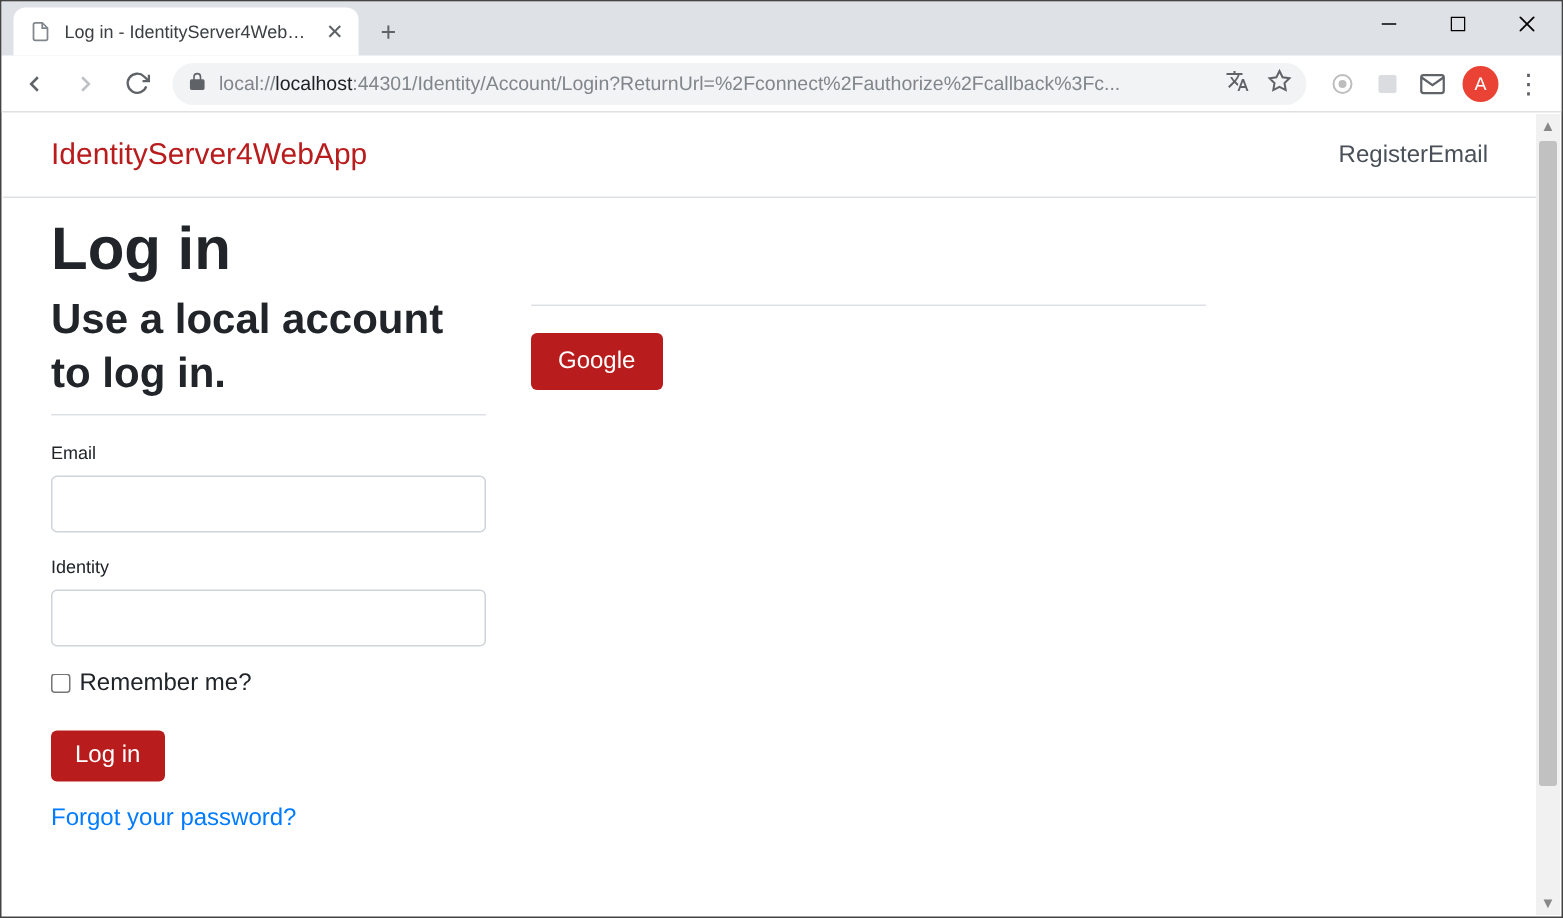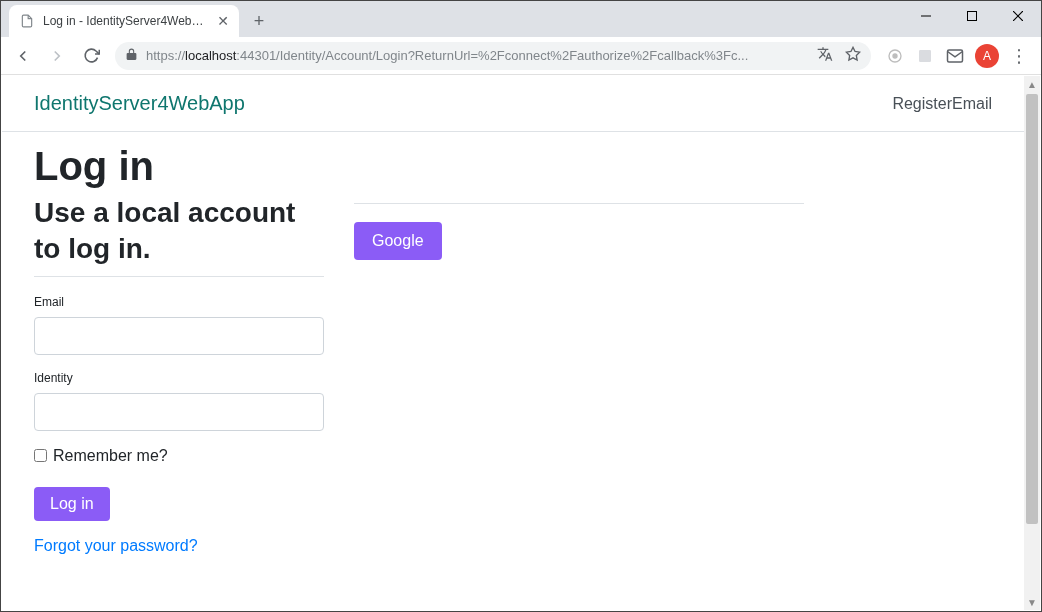--- a/index.html
+++ b/index.html
@@ -125,21 +125,21 @@
     .scroll-arrow.top { top: 0; }
     .scroll-arrow.bottom { bottom: 0; }
 
     
     .site-nav {
       height: 56px;
       border-bottom: 1px solid #dee2e6;
       display: flex; align-items: center;
       padding: 0 32px;
     }
-    .brand { font-size: 20px; color: #0f766e; }
+    .brand { font-size: 20px; color: #b91c1c; }
     .nav-spacer { flex: 1; }
     .nav-link { color: #495057; font-size: 16px; cursor: pointer; }
 
     
     .container { padding: 12px 32px; }
     h1 { font-size: 40px; font-weight: 600; margin-bottom: 6px; }
     .row { display: flex; gap: 30px; }
     .col { }
     .col-left { width: 290px; }
     .col-right { width: 450px; }
@@ -150,21 +150,21 @@
     .form-control {
       width: 100%; height: 38px;
       border: 1px solid #ced4da; border-radius: 4px;
       padding: 6px 12px; font-size: 16px;
       background: #fff;
     }
     .checkbox-row { display: flex; align-items: center; gap: 6px; font-size: 16px; margin: 12px 0 22px; }
     .checkbox-row input { width: 13px; height: 13px; }
     .btn {
       display: inline-block;
-      background: #8b5cf6; color: #fff;
+      background: #b91c1c; color: #fff;
       border: none; border-radius: 4px;
       font-size: 16px; cursor: pointer; text-align: center;
     }
     .btn-login { padding: 8px 16px; }
     .btn-google { padding: 10px 18px; }
     .forgot { display: block; margin-top: 16px; color: #007bff; font-size: 16px; cursor: pointer; }
   </style>
 </head>
 <body>
 
@@ -216,21 +216,21 @@
         <path d="M23 4v6h-6"></path>
         <path d="M20.49 15a9 9 0 1 1-2.12-9.36L23 10"></path>
       </svg>
   </div>
   <div class="omnibox">
     <span class="lock">
       <svg width="13" height="13" viewBox="0 0 24 24" fill="#5f6368">
           <path d="M12 1a5 5 0 0 0-5 5v3H5a2 2 0 0 0-2 2v9a2 2 0 0 0 2 2h14a2 2 0 0 0 2-2v-9a2 2 0 0 0-2-2h-2V6a5 5 0 0 0-5-5zm-3 5a3 3 0 1 1 6 0v3H9V6z"></path>
         </svg>
     </span>
-    <span class="url"><span class="dim">https://</span><span>localhost</span><span class="dim">:44301/Identity/Account/Login?ReturnUrl=%2Fconnect%2Fauthorize%2Fcallback%3Fc...</span></span>
+    <span class="url"><span class="dim">local://</span><span>localhost</span><span class="dim">:44301/Identity/Account/Login?ReturnUrl=%2Fconnect%2Fauthorize%2Fcallback%3Fc...</span></span>
     <span style="color:#5f6368;">
       <svg width="16" height="16" viewBox="0 0 24 24" fill="#5f6368">
           <path d="M12.87 15.07l-2.54-2.51.03-.03A17.52 17.52 0 0 0 14.07 6H17V4h-7V2H8v2H1v2h11.17C11.5 7.92 10.44 9.75 9 11.35 8.07 10.32 7.3 9.19 6.69 8h-2c.73 1.63 1.73 3.17 2.98 4.56l-5.09 5.02L4 19l5-5 3.11 3.11.76-2.04zM18.5 10h-2L12 22h2l1.12-3h4.75L21 22h2l-4.5-12zm-2.62 7l1.62-4.33L19.12 17h-3.24z"></path>
         </svg>
     </span>
     <span style="color:#5f6368; margin-left:4px;">
       <svg width="16" height="16" viewBox="0 0 24 24" fill="none" stroke="#5f6368" stroke-width="2">
           <polygon points="12 2 15.09 8.26 22 9.27 17 14.14 18.18 21.02 12 17.77 5.82 21.02 7 14.14 2 9.27 8.91 8.26 12 2"></polygon>
         </svg>
     </span>

